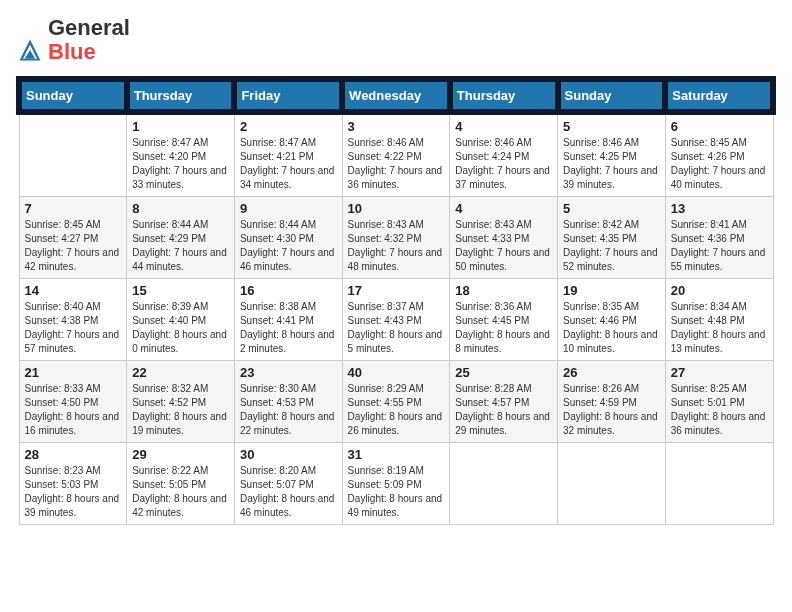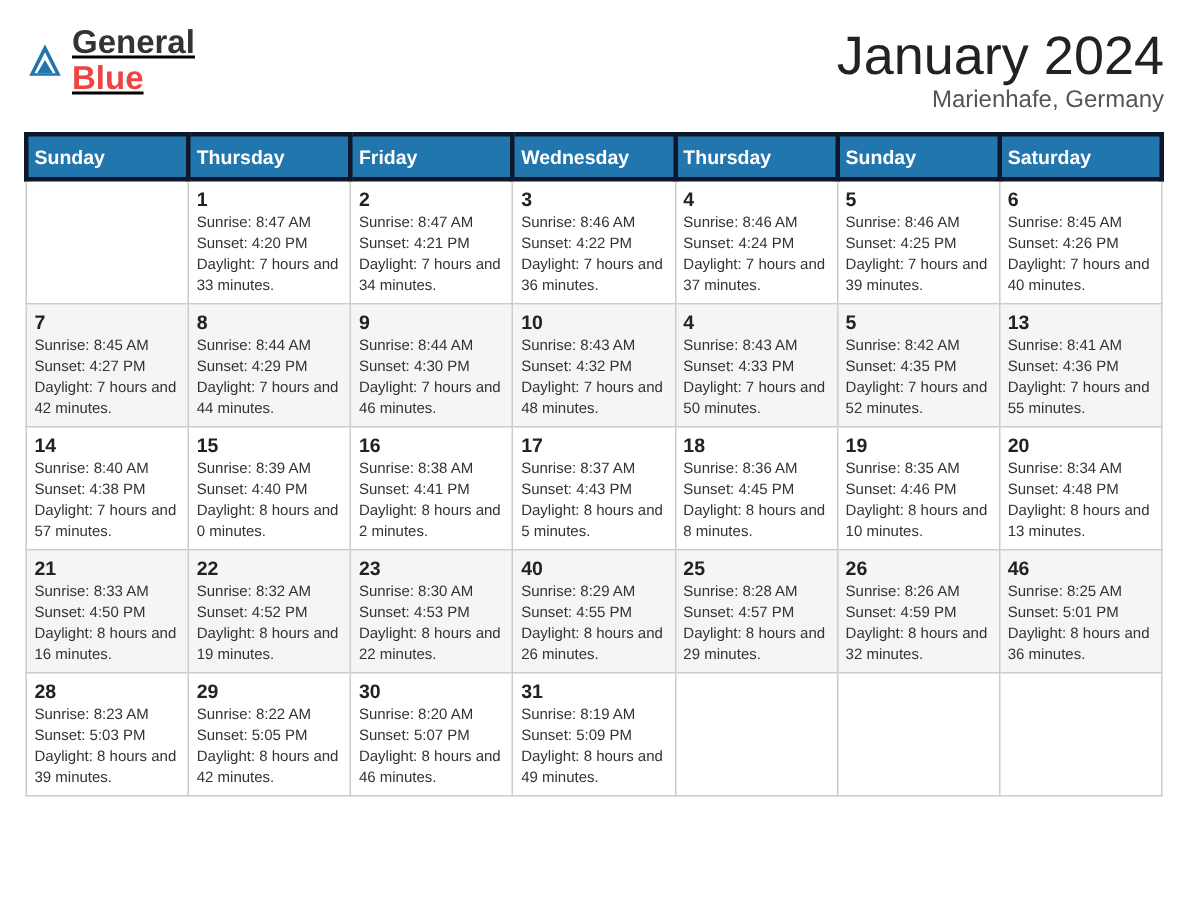--- a/index.html
+++ b/index.html
@@ -11,23 +11,22 @@
       padding: 16px;
     }
     .header {
       display: flex;
       justify-content: space-between;
       align-items: flex-start;
       margin-bottom: 12px;
     }
     .logo {
       display: flex;
-      align-items: center;
+      align-items: flex-end;
       gap: 4px;
-      text-decoration: underline;
     }
     .logo-text {
       font-size: 22px;
       font-weight: bold;
       line-height: 1.1;
     }
     .logo-general { color: #333; }
     .logo-blue { color: #ef4444; }
     .logo-icon {
       width: 28px;
@@ -50,21 +49,21 @@
       border-collapse: collapse;
       font-size: 11px;
     }
     .calendar thead th {
       background: #2176ae;
       color: #fff;
       font-size: 13px;
       font-weight: bold;
       padding: 6px 4px;
       text-align: left;
-      border: 3px solid #0f172a;
+      border: 6px solid #0f172a;
     }
     .calendar tbody td {
       border: 1px solid #ccc;
       vertical-align: top;
       padding: 4px 5px;
       width: calc(100% / 7);
       min-height: 80px;
       background: #fff;
     }
     .calendar tbody tr:nth-child(even) td {
@@ -95,24 +94,20 @@
       <polygon points="16,10 24,26 8,26" fill="#fff"></polygon>
       <polygon points="16,16 22,26 10,26" fill="#2176ae"></polygon>
     </svg>
     <div>
       <div class="logo-text">
         <span class="logo-general">General</span><br>
         <span class="logo-blue">Blue</span>
       </div>
     </div>
   </div>
-  <div class="title-block">
-    <div class="month-title">January 2024</div>
-    <div class="location">Marienhafe, Germany</div>
-  </div>
 </div>
 
 <table class="calendar">
   <thead>
     <tr>
     <th>Sunday</th>
         <th>Thursday</th>
         <th>Friday</th>
         <th>Wednesday</th>
         <th>Thursday</th>
@@ -279,21 +274,21 @@
           Sunrise: 8:28 AM<br>Sunset: 4:57 PM<br>Daylight: 8 hours and 29 minutes.
         </div>
         </td>
         <td>
           <div class="day-number">26</div>
         <div class="day-info">
           Sunrise: 8:26 AM<br>Sunset: 4:59 PM<br>Daylight: 8 hours and 32 minutes.
         </div>
         </td>
         <td>
-          <div class="day-number">46</div>
+          <div class="day-number">27</div>
         <div class="day-info">
           Sunrise: 8:25 AM<br>Sunset: 5:01 PM<br>Daylight: 8 hours and 36 minutes.
         </div>
         </td>
       </tr>
       <tr>
         <td>
           <div class="day-number">28</div>
         <div class="day-info">
           Sunrise: 8:23 AM<br>Sunset: 5:03 PM<br>Daylight: 8 hours and 39 minutes.

